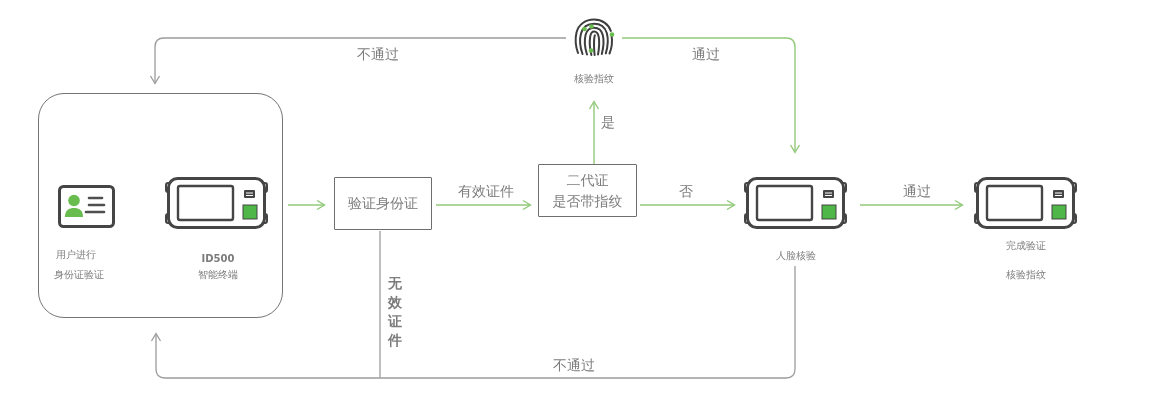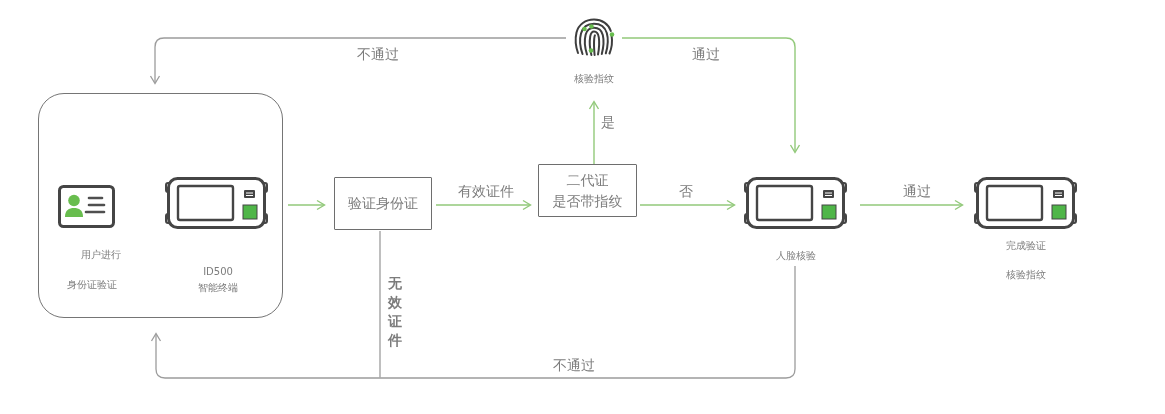--- a/index.html
+++ b/index.html
@@ -138,24 +138,24 @@
   </svg>
 
   <div class="node-box" style="left:334px; top:177px; width:98px; height:53px;">
     <div>验证身份证</div>
   </div>
   <div class="node-box" style="left:538px; top:164px; width:99px; height:53px;">
     <div>二代证</div>
     <div>是否带指纹</div>
   </div>
 
-  <div class="nlabel" style="left:101px; top:245px;text-align:center;">用户进行</div>
-  <div class="nlabel" style="left:92px; top:265px;margin-top:10px;">身份证验证</div>
-  <div class="nlabel" style="left:218px; top:262px;">ID500</div>
-  <div class="nlabel" style="left:218px; top:278px;font-family:Liberation Serif, serif;">智能终端</div>
+  <div class="nlabel" style="left:76px; top:245px;text-align:center;">用户进行</div>
+  <div class="nlabel" style="left:79px; top:265px;">身份证验证</div>
+  <div class="nlabel" style="left:218px; top:249px;font-weight:bold;">ID500</div>
+  <div class="nlabel" style="left:218px; top:265px;font-family:Liberation Serif, serif;">智能终端</div>
   <div class="nlabel" style="left:594px; top:69px;">核验指纹</div>
   <div class="nlabel" style="left:796px; top:246px;">人脸核验</div>
   <div class="nlabel" style="left:1026px; top:236px;">完成验证</div>
   <div class="nlabel" style="left:1026px; top:265px;">核验指纹</div>
 
   <div class="elabel" style="left:378px; top:46px;">不通过</div>
   <div class="elabel" style="left:706px; top:46px;">通过</div>
   <div class="elabel" style="left:486px; top:183px;">有效证件</div>
   <div class="elabel" style="left:686px; top:183px;">否</div>
   <div class="elabel" style="left:917px; top:183px;">通过</div>

